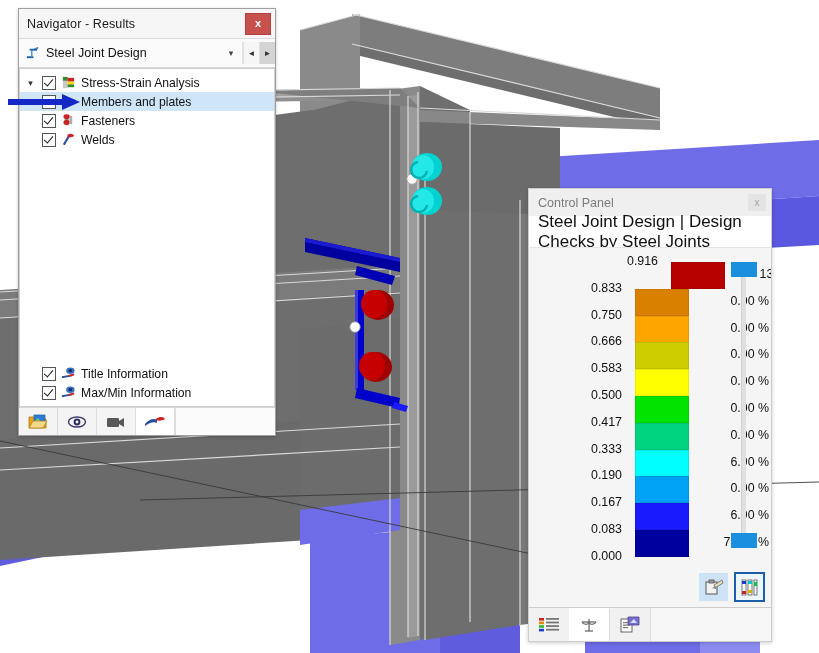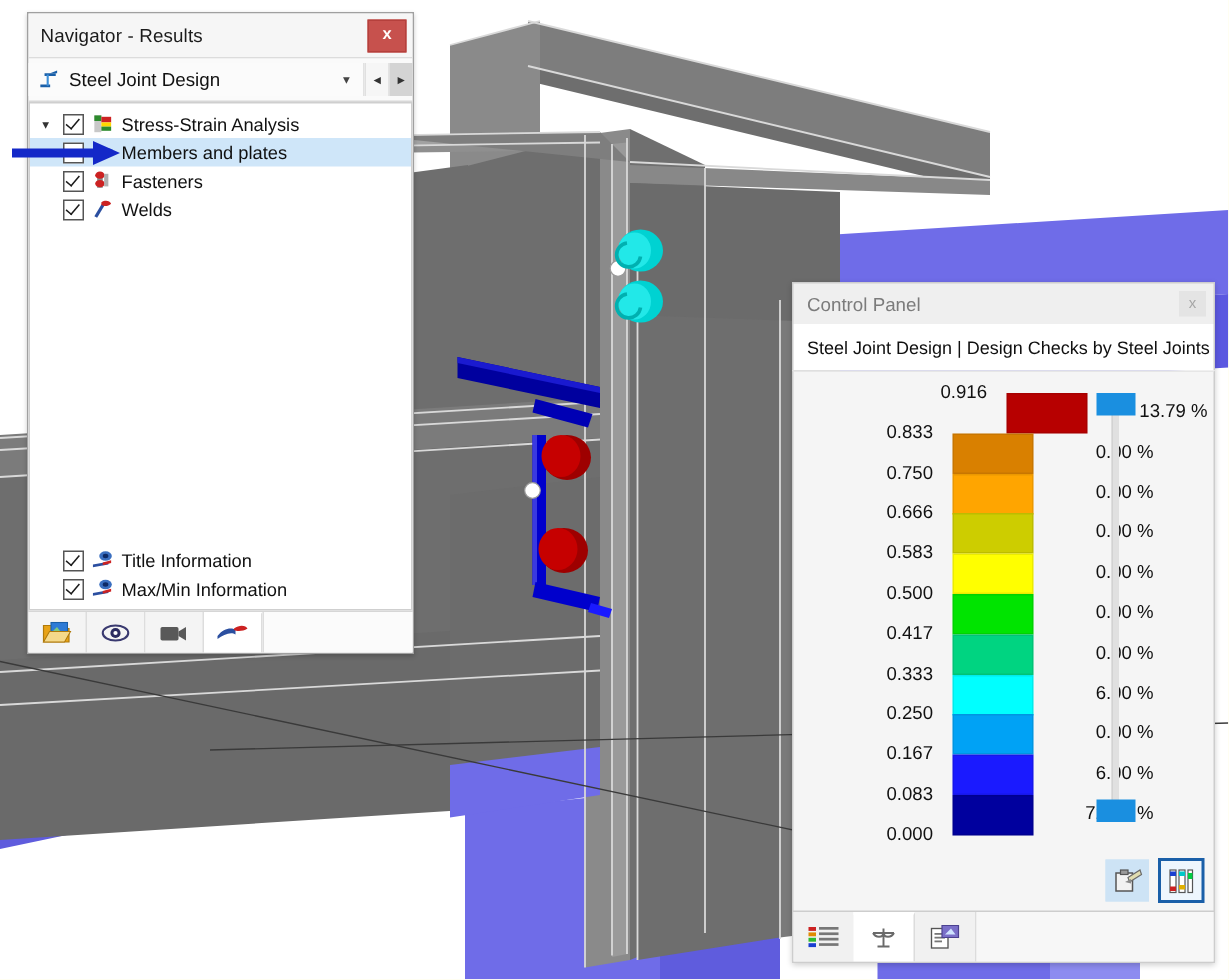--- a/index.html
+++ b/index.html
@@ -89,39 +89,39 @@
   }
   .tbtn {
     width:38px; display:flex; align-items:center; justify-content:center;
     border-right:1px solid #dddddd; background:#f4f4f4; cursor:pointer;
   }
   .tbtn.active { background:#ffffff; border-top:1px solid #ffffff; }
   .tbtn-rest { flex:1; background:#fbfbfb; border-left:1px solid #dddddd; }
 
   
   #controlpanel {
-    position:absolute; left:528px; top:188px; width:282px; height:454px;
+    position:absolute; left:528px; top:188px; width:244px; height:454px;
     z-index:35; display:flex; flex-direction:column;
     box-shadow:0 1px 4px rgba(0,0,0,0.20);
   }
   .cp-titlebar {
     height:27px; background:#efefef; border:1px solid #cdcdcd; border-bottom:none;
     display:flex; align-items:center; padding-left:9px;
   }
   .cp-title { font-size:12.5px; color:#7b7b7b; }
   .cp-close {
     margin-left:auto; margin-right:5px; width:18px; height:17px;
     background:#e4e4e4; color:#a6a6a6; font-size:10px;
     display:flex; align-items:center; justify-content:center; cursor:pointer;
   }
   .cp-subbar {
     height:31px; background:#ffffff; border:1px solid #cdcdcd; border-top:none; border-bottom:none;
     display:flex; align-items:center; padding-left:9px;
   }
-  .cp-subtitle { font-size:12px; color:#101010; }
+  .cp-subtitle { font-size:17px; color:#101010; }
 
   .cp-main {
     flex:1; background:#f5f5f5; border:1px solid #cdcdcd; border-top:1px solid #e6e6e6;
     position:relative; overflow:hidden;
   }
   .legend {
     position:absolute; left:0; top:8px; width:100%; height:300px;
   }
   .lg-row { position:absolute; left:0; width:100%; height:27px; }
   .lg-val {
@@ -466,21 +466,21 @@
             <div class="lg-val" style="top: -8px;">0.417</div>
             <div class="lg-swatch" style="left: 106px; top: 0px; background: rgb(0, 212, 129);"></div>
             <div class="lg-pct" style="left: 166px; top: 5px;">0.00 %</div>
           </div>
           <div class="lg-row" style="top: 193.6px;">
             <div class="lg-val" style="top: -8px;">0.333</div>
             <div class="lg-swatch" style="left: 106px; top: 0px; background: rgb(0, 255, 255);"></div>
             <div class="lg-pct" style="left: 166px; top: 5px;">6.90 %</div>
           </div>
           <div class="lg-row" style="top: 220.4px;">
-            <div class="lg-val" style="top: -8px;">0.250</div>
+            <div class="lg-val" style="top: -8px;">0.190</div>
             <div class="lg-swatch" style="left: 106px; top: 0px; background: rgb(0, 162, 245);"></div>
             <div class="lg-pct" style="left: 166px; top: 5px;">0.00 %</div>
           </div>
           <div class="lg-row" style="top: 247.2px;">
             <div class="lg-val" style="top: -8px;">0.167</div>
             <div class="lg-swatch" style="left: 106px; top: 0px; background: rgb(26, 26, 255);"></div>
             <div class="lg-pct" style="left: 166px; top: 5px;">6.90 %</div>
           </div>
           <div class="lg-row" style="top: 274px;">
             <div class="lg-val" style="top: -8px;">0.083</div>

